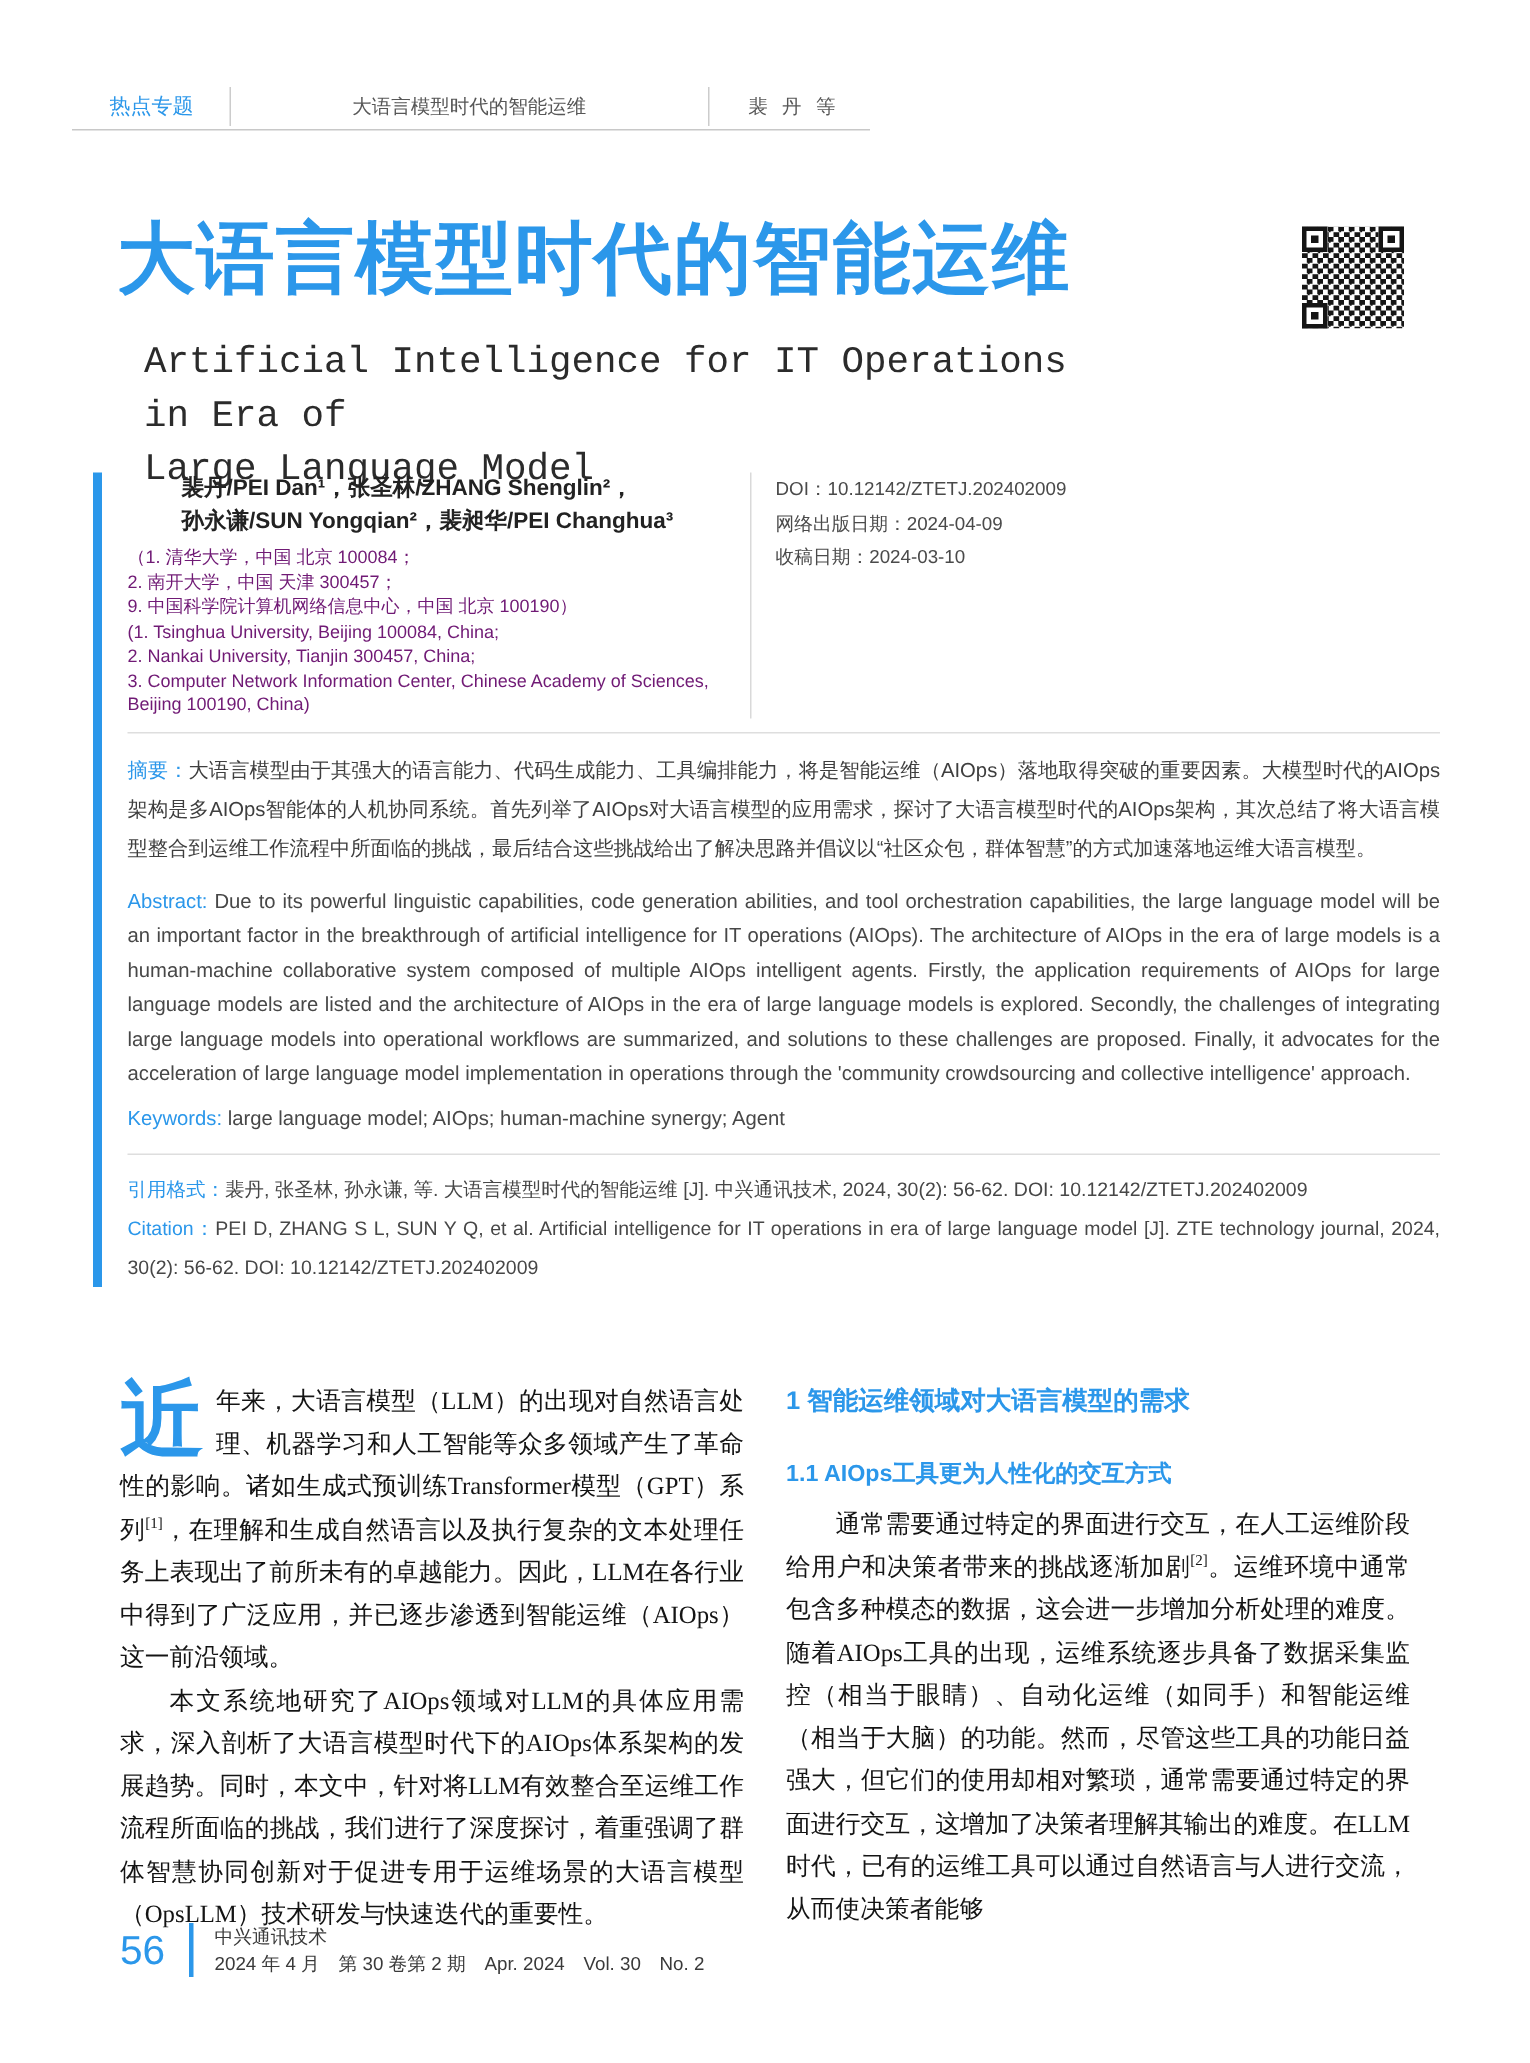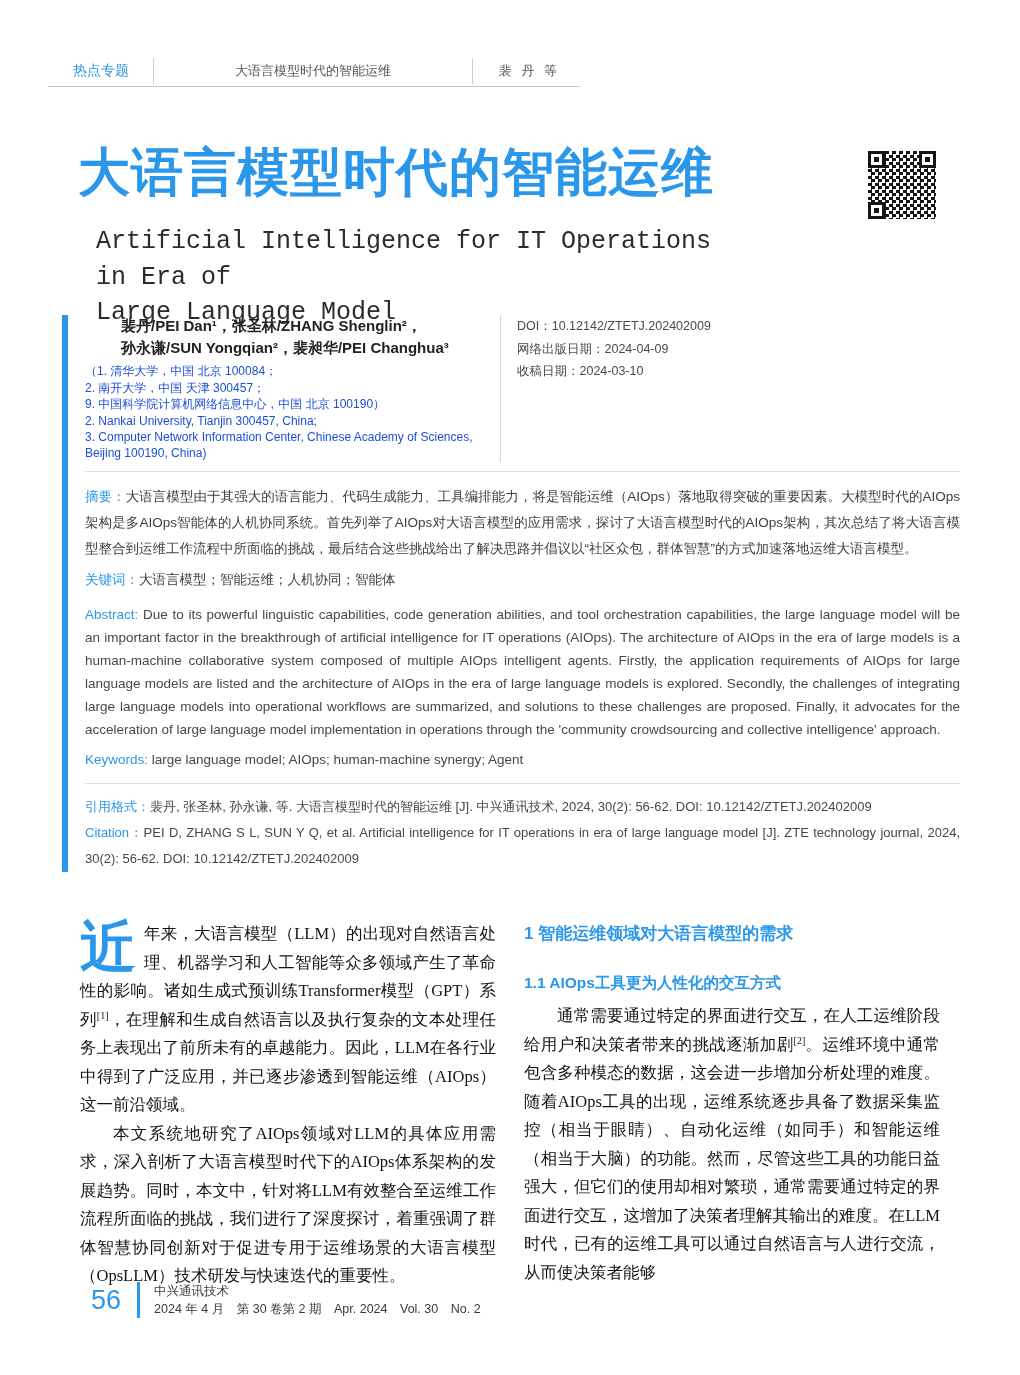--- a/index.html
+++ b/index.html
@@ -39,21 +39,21 @@
   .qr .finder::after { content: ""; position: absolute; left: 3px; top: 3px; width: 5px; height: 5px; background: #151515; }
   .qr .f-tl { top: 0; left: 0; } .qr .f-tr { top: 0; right: 0; } .qr .f-bl { bottom: 0; left: 0; }
   
   .meta {
     position: absolute; top: 315px; left: 62px; width: 898px;
     border-left: 6px solid var(--accent); padding-left: 17px;
   }
   .meta-top { display: flex; align-items: stretch; }
   .authors-block { width: 415px; padding-right: 14px; }
   .author-line { font-size: 15px; font-weight: 700; color: #222; line-height: 22px; margin-left: 36px; }
-  .affil { margin-top: 5px; font-size: 12px; color: #1d4ed8; line-height: 15.5px; }
+  .affil { margin-top: 5px; font-size: 12px; color: #701a75; line-height: 15.5px; }
   .affil div { margin-bottom: 1px; }
   .meta-vdiv { width: 1px; background: #d9d9d9; }
   .pubinfo { flex: 1; padding-left: 16px; font-size: 12.5px; color: #4a4a4a; line-height: 22.5px; }
   .pubinfo .lbl { color: #4a4a4a; }
   .hline { border-top: 1px solid #dedede; margin-top: 9px; }
   .abs-zh { margin-top: 12px; font-size: 13.5px; color: #3e3e3e; line-height: 26px; text-align: justify; }
   .kw-zh { margin-top: 5px; font-size: 13.5px; color: #3e3e3e; line-height: 26px; }
   .abs-en { margin-top: 10px; font-size: 13.5px; color: #474747; line-height: 23px; text-align: justify; }
   .kw-en { margin-top: 7px; font-size: 13.5px; color: #474747; line-height: 23px; }
   .blue-label { color: var(--accent); }
@@ -73,21 +73,21 @@
   .refsup { font-size: 10px; vertical-align: super; line-height: 0; }
   .sec-h1 {
     font-family: "Liberation Sans", sans-serif; font-size: 17px; font-weight: 700;
     color: var(--accent); line-height: 24px; margin-top: 2px; text-align: left;
   }
   .sec-h2 {
     font-family: "Liberation Sans", sans-serif; font-size: 15.5px; font-weight: 700;
     color: var(--accent); line-height: 22px; margin-top: 26px; margin-bottom: 8px; text-align: left;
   }
   
-  .footer { position: absolute; top: 1282px; left: 91px; display: flex; align-items: center; }
+  .footer { position: absolute; top: 1282px; left: 80px; display: flex; align-items: center; }
   .footer .pageno { color: var(--accent); font-size: 27px; font-weight: 500; }
   .footer .fbar { width: 3px; height: 36px; background: var(--accent); margin: 0 14px 0 16px; }
   .footer .finfo { font-size: 12.5px; color: #3a3a3a; line-height: 18px; }
 </style>
 </head>
 <body>
 
 <div class="page">
 
   <div class="header">
@@ -114,37 +114,37 @@
   <div class="meta">
 
     <div class="meta-top">
       <div class="authors-block">
         <div class="author-line">裴丹/PEI Dan¹，张圣林/ZHANG Shenglin²，</div>
         <div class="author-line">孙永谦/SUN Yongqian²，裴昶华/PEI Changhua³</div>
         <div class="affil">
           <div>（1. 清华大学，中国 北京 100084；</div>
           <div>2. 南开大学，中国 天津 300457；</div>
           <div>9. 中国科学院计算机网络信息中心，中国 北京 100190）</div>
+          <div>(1. Tsinghua University, Beijing 100084, China;</div>
           <div>2. Nankai University, Tianjin 300457, China;</div>
           <div>3. Computer Network Information Center, Chinese Academy of Sciences, Beijing 100190, China)</div>
         </div>
       </div>
       <div class="meta-vdiv"></div>
       <div class="pubinfo">
         <div><span class="lbl">DOI：</span><span>10.12142/ZTETJ.202402009</span></div>
         <div><span class="lbl">网络出版日期：</span><span>2024-04-09</span></div>
         <div><span class="lbl">收稿日期：</span><span>2024-03-10</span></div>
       </div>
     </div>
 
     <div class="hline"></div>
 
     <p class="abs-zh"><span class="blue-label">摘要：</span><span>大语言模型由于其强大的语言能力、代码生成能力、工具编排能力，将是智能运维（AIOps）落地取得突破的重要因素。大模型时代的AIOps架构是多AIOps智能体的人机协同系统。首先列举了AIOps对大语言模型的应用需求，探讨了大语言模型时代的AIOps架构，其次总结了将大语言模型整合到运维工作流程中所面临的挑战，最后结合这些挑战给出了解决思路并倡议以“社区众包，群体智慧”的方式加速落地运维大语言模型。</span></p>
 
-    <p class="kw-zh"><span class="blue-label">关键词：</span><span>大语言模型；智能运维；人机协同；智能体</span></p>
 
     <p class="abs-en"><span class="blue-label">Abstract:</span> <span>Due to its powerful linguistic capabilities, code generation abilities, and tool orchestration capabilities, the large language model will be an important factor in the breakthrough of artificial intelligence for IT operations (AIOps). The architecture of AIOps in the era of large models is a human-machine collaborative system composed of multiple AIOps intelligent agents. Firstly, the application requirements of AIOps for large language models are listed and the architecture of AIOps in the era of large language models is explored. Secondly, the challenges of integrating large language models into operational workflows are summarized, and solutions to these challenges are proposed. Finally, it advocates for the acceleration of large language model implementation in operations through the 'community crowdsourcing and collective intelligence' approach.</span></p>
 
     <p class="kw-en"><span class="blue-label">Keywords:</span> <span>large language model; AIOps; human-machine synergy; Agent</span></p>
 
     <div class="hline" style="margin-top:12px;"></div>
 
     <div class="citation-block">
       <span class="blue-label">引用格式：</span><span>裴丹, 张圣林, 孙永谦, 等. 大语言模型时代的智能运维 [J]. 中兴通讯技术, 2024, 30(2): 56-62. DOI: 10.12142/ZTETJ.202402009</span><br>
       <span class="blue-label">Citation：</span><span>PEI D, ZHANG S L, SUN Y Q, et al. Artificial intelligence for IT operations in era of large language model [J]. ZTE technology journal, 2024, 30(2): 56-62. DOI: 10.12142/ZTETJ.202402009</span>

